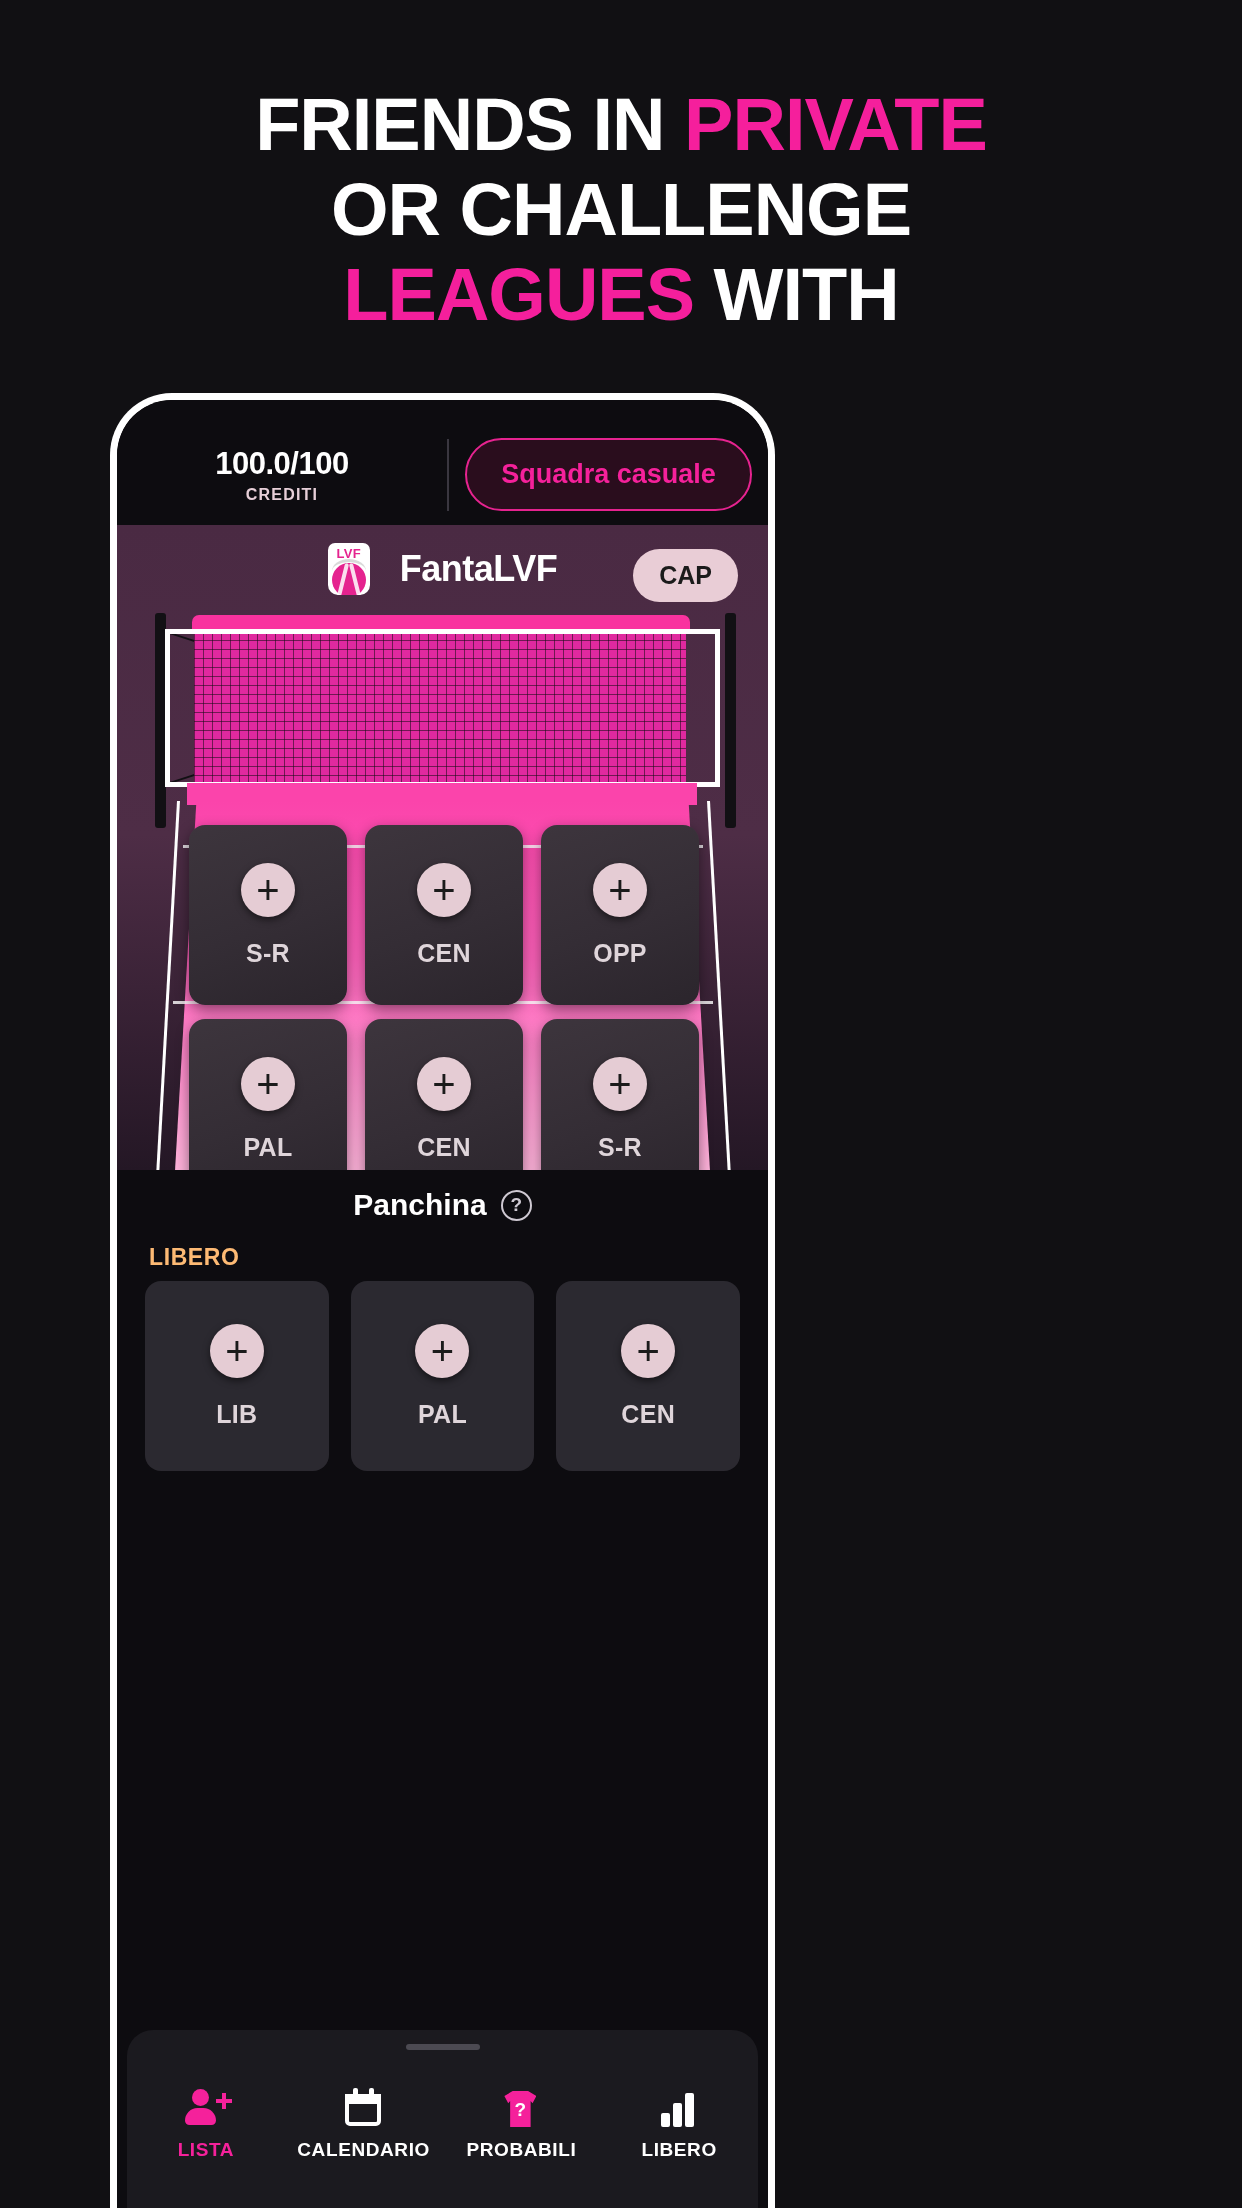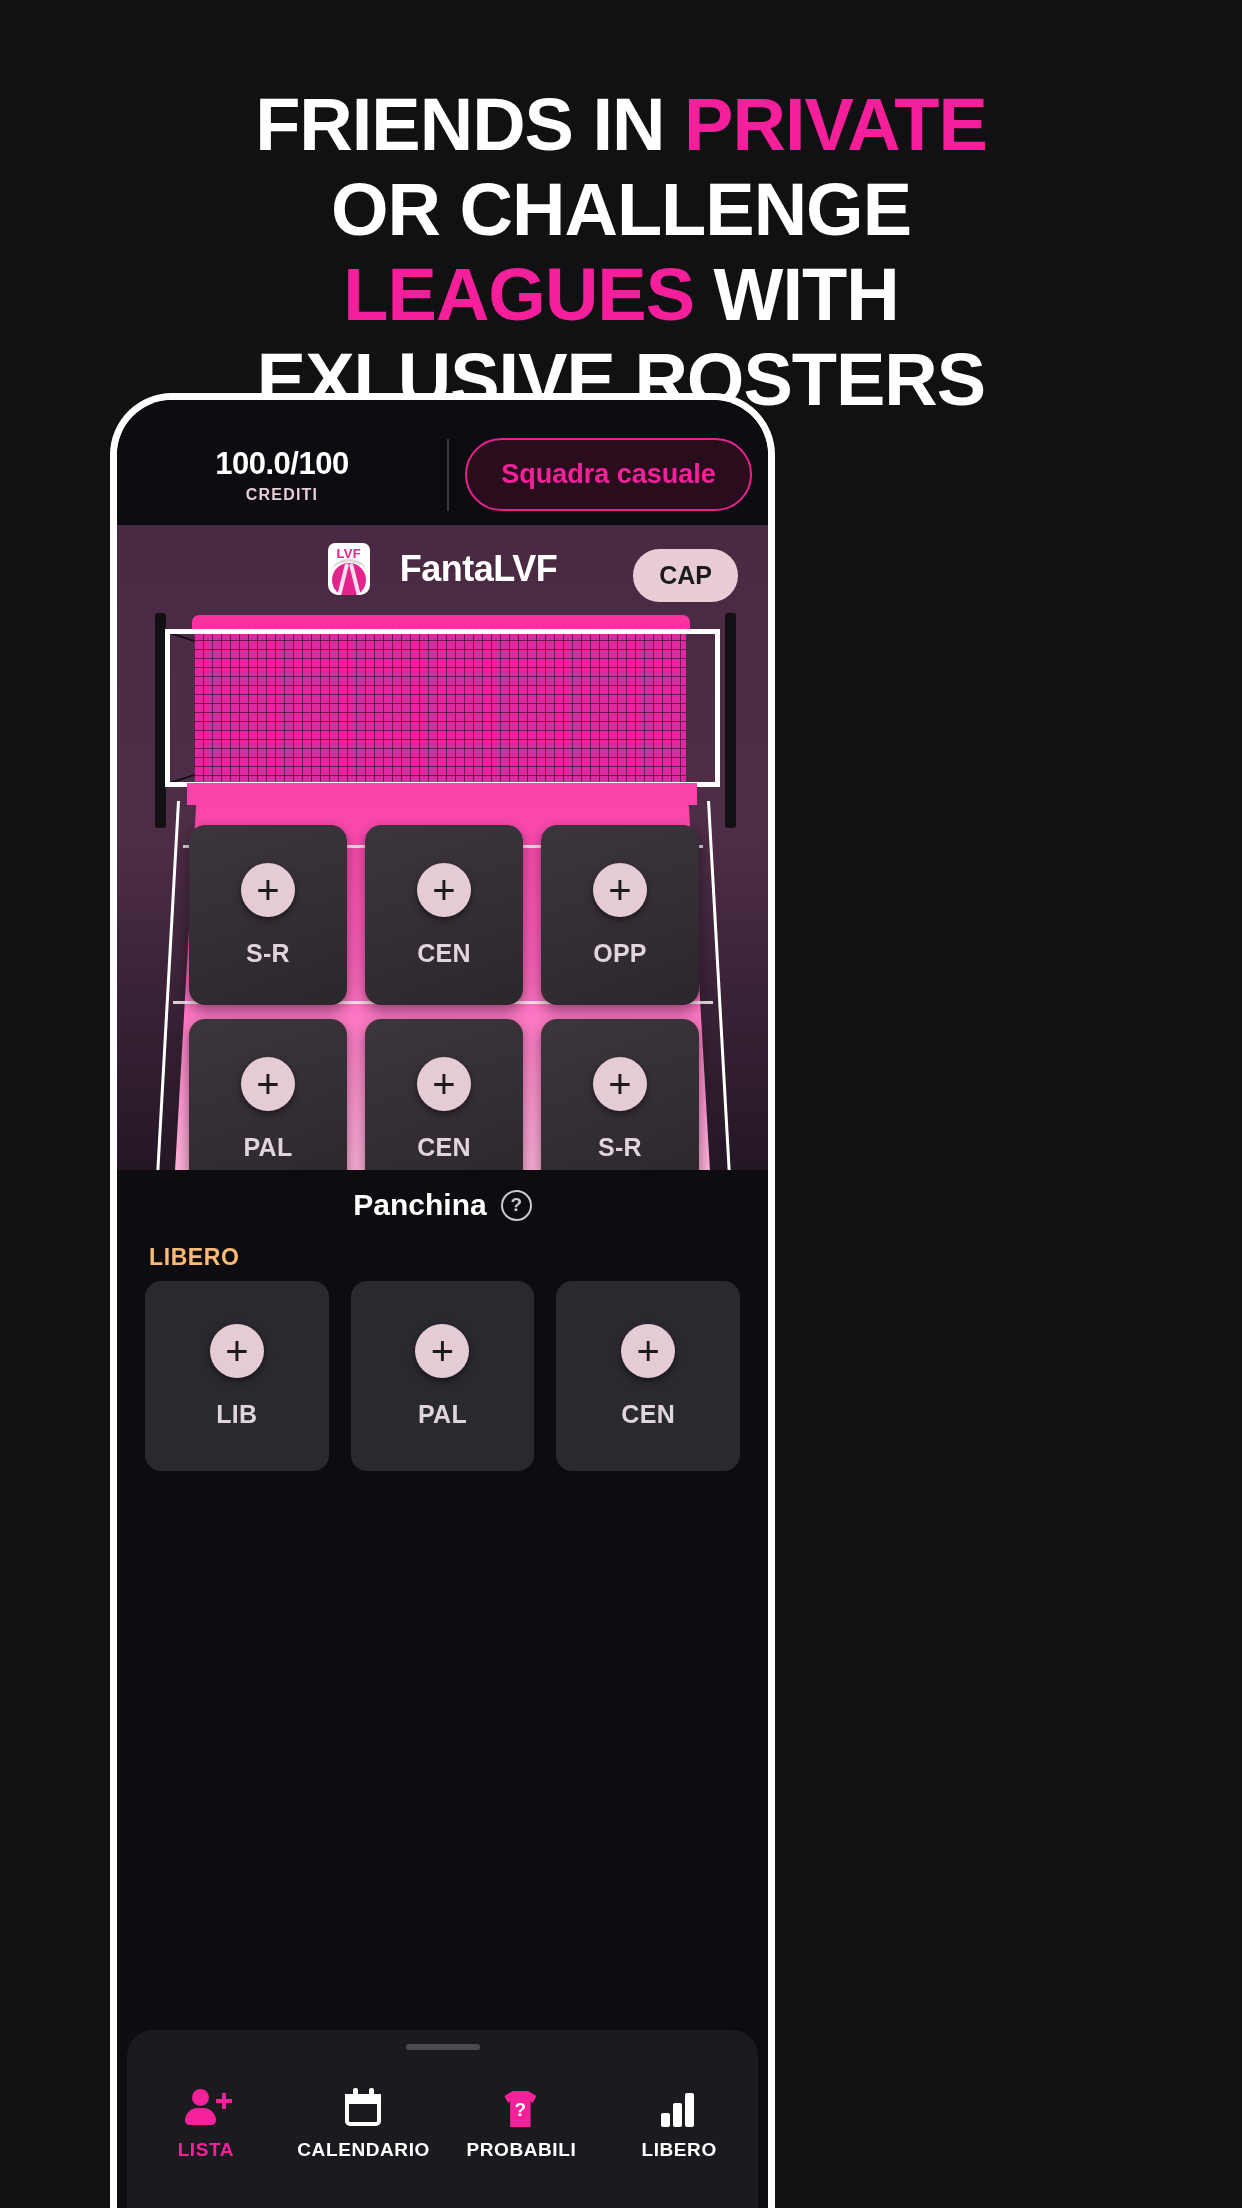--- a/index.html
+++ b/index.html
@@ -251,21 +251,20 @@
 </style>
 </head>
 <body>
 
 <div id="root">
 
   <div class="headline">
     <span class="ln"><span>FRIENDS IN </span><span class="hl-pink">PRIVATE</span></span>
     <span class="ln">OR CHALLENGE</span>
     <span class="ln"><span class="hl-pink">LEAGUES</span><span> WITH</span></span>
-    <span class="ln">EXLUSIVE ROSTERS</span>
   </div>
 
   <div class="phone">
     <div class="phone-inner">
 
       <div class="creditbar">
         <div class="credit-block">
           <div class="credit-val">100.0/100</div>
           <div class="credit-lbl">CREDITI</div>
         </div>

